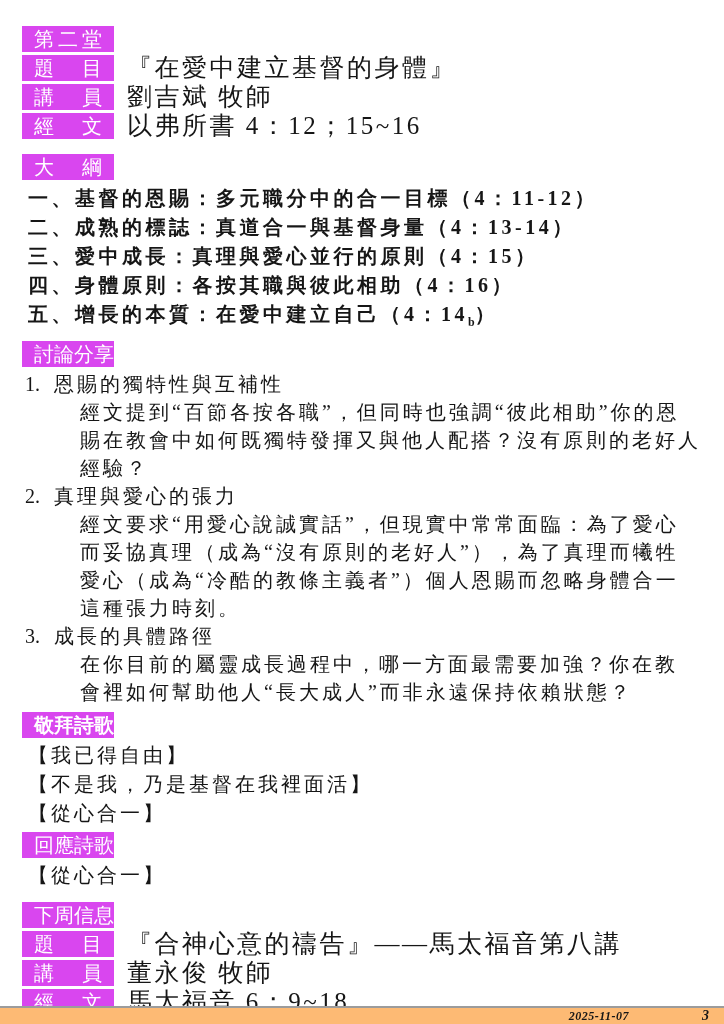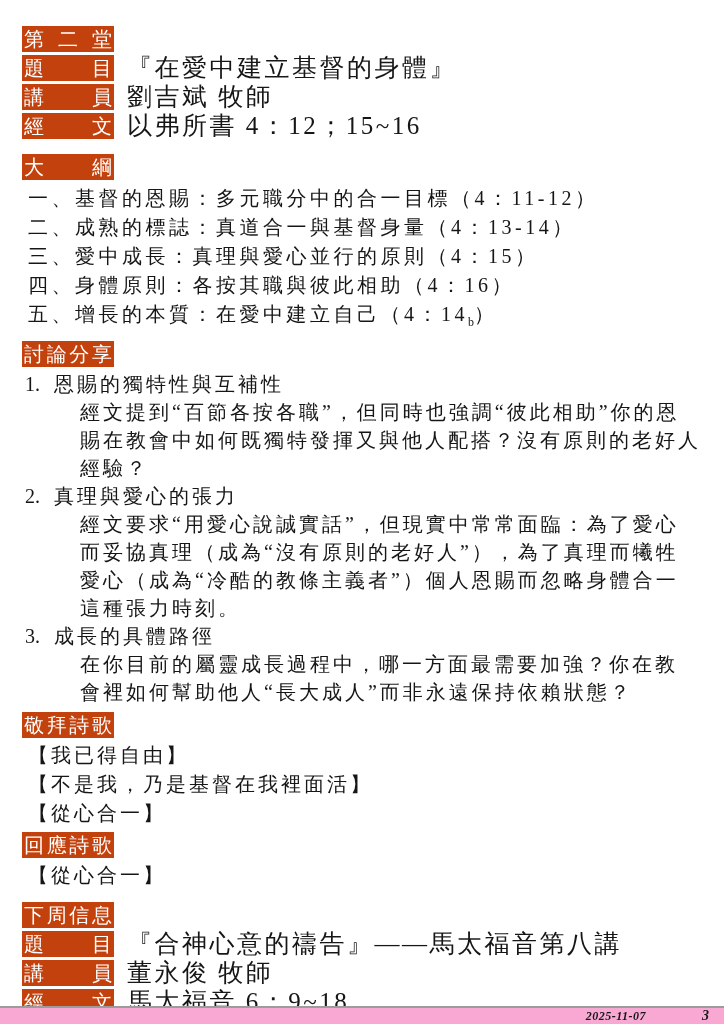--- a/index.html
+++ b/index.html
@@ -12,22 +12,22 @@
     overflow: hidden;
     padding: 26px 20px 0 22px;
     font-family: "Liberation Serif", "DejaVu Serif", serif;
     color: #161616;
   }
   
   .label-box {
     display: inline-block;
     box-sizing: border-box;
     width: 92px;
-    padding: 1px 2px;
-    background: #c2410c;
+    padding: 1px 12px;
+    background: #d946ef;
     color: #ffffff;
     font-size: 20px;
     line-height: 24px;
     text-align: justify;
     text-align-last: justify;
     -moz-text-align-last: justify;
     flex: none;
     white-space: nowrap;
   }
   .meta-row { display: flex; align-items: flex-start; margin-bottom: 3px; }
@@ -38,20 +38,21 @@
     letter-spacing: 2.5px;
     white-space: nowrap;
   }
   .outline-label-row { margin-top: 15px; margin-bottom: 4px; }
   .outline { margin-left: 6px; }
   .outline-item {
     font-size: 20px;
     line-height: 29px;
     letter-spacing: 3.5px;
     white-space: nowrap;
+    font-weight: bold;
   }
   .outline-item sub { font-size: 12px; letter-spacing: 0; }
   .section-label-row { margin-top: 4px; margin-bottom: 3px; }
   .question-head {
     display: flex;
     font-size: 20px;
     line-height: 28px;
   }
   .q-num { flex: none; width: 29px; padding-left: 3px; letter-spacing: 0; }
   .q-title { letter-spacing: 3px; white-space: nowrap; }
@@ -63,33 +64,33 @@
     white-space: nowrap;
     margin-left: 26px;
   }
   .hymn-item {
     margin-left: 6px;
     font-size: 20px;
     line-height: 29px;
     letter-spacing: 3px;
     white-space: nowrap;
   }
-  .worship-block { margin-top: 6px; }
+  .worship-block { margin-top: 6px; font-weight: bold; }
   .next-week-block { margin-top: 12px; }
   .footer {
     position: absolute;
     left: 0; right: 0; bottom: 0;
     height: 16px;
     border-top: 2px solid #9c9c9c;
     display: flex;
     justify-content: flex-end;
     align-items: center;
-    gap: 56px;
+    gap: 73px;
     padding-right: 15px;
-    background: #f9a8d4;
+    background: #fdba74;
   }
   .footer-date {
     font-style: italic;
     font-weight: bold;
     font-size: 12px;
     letter-spacing: 0.5px;
   }
   .footer-page {
     font-style: italic;
     font-weight: bold;

